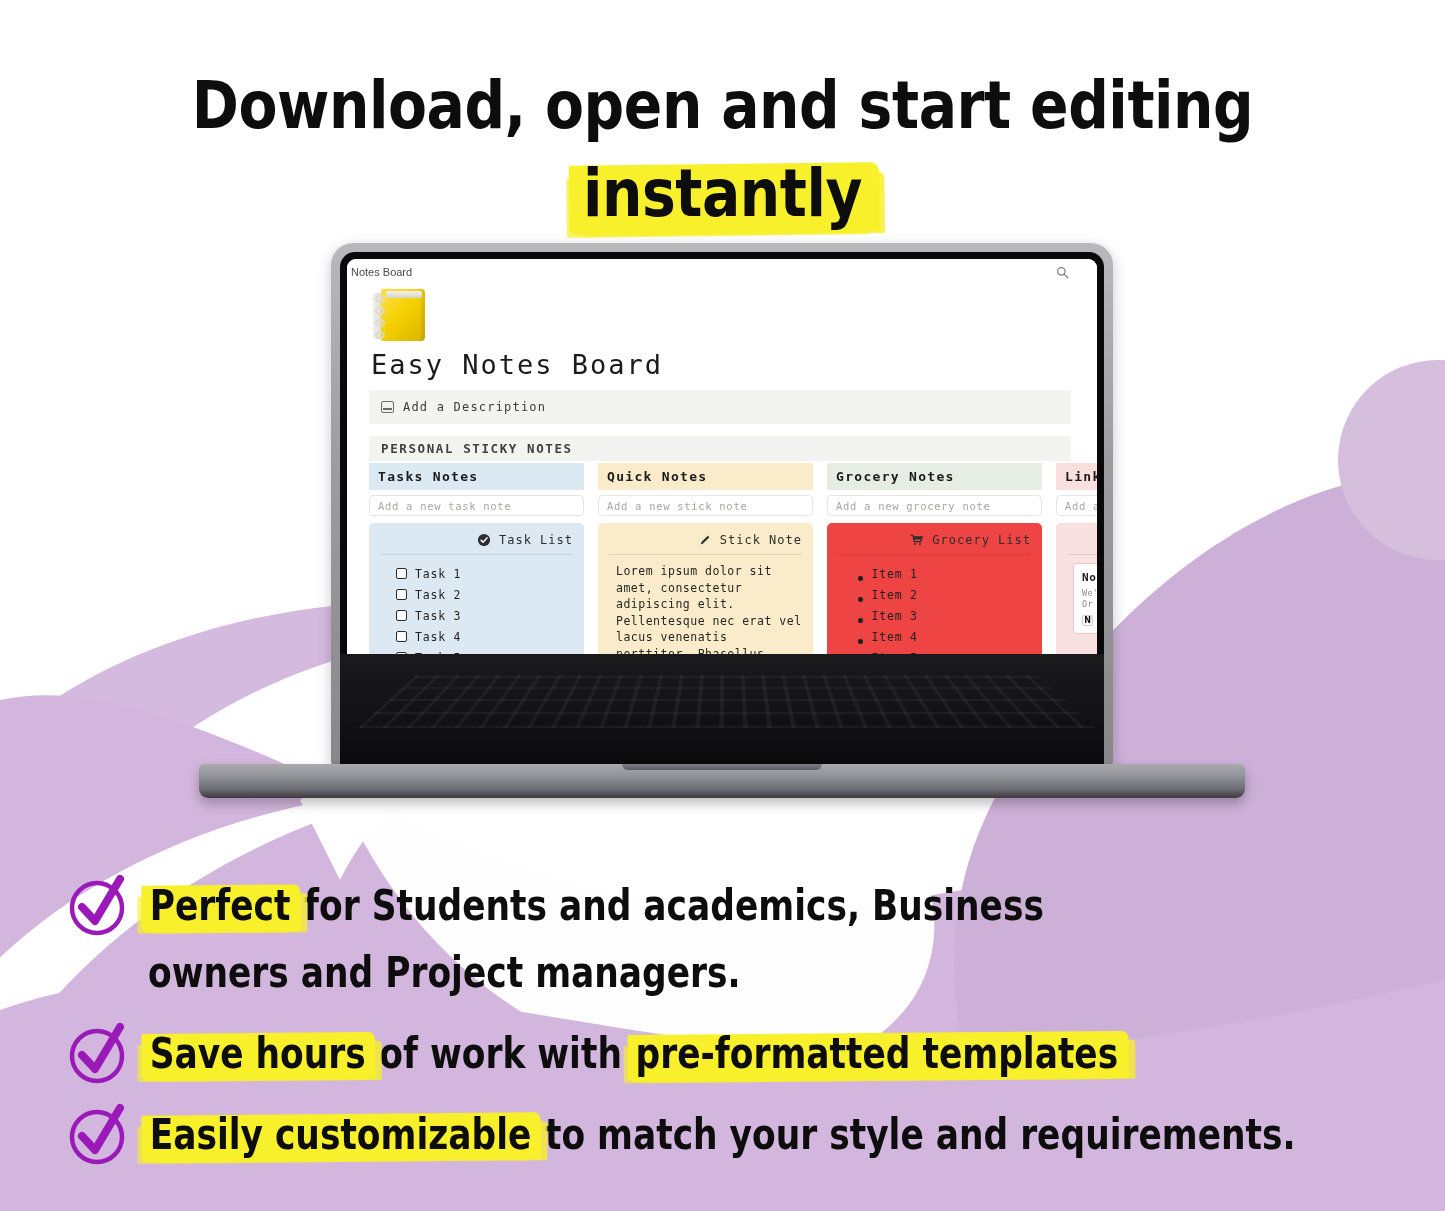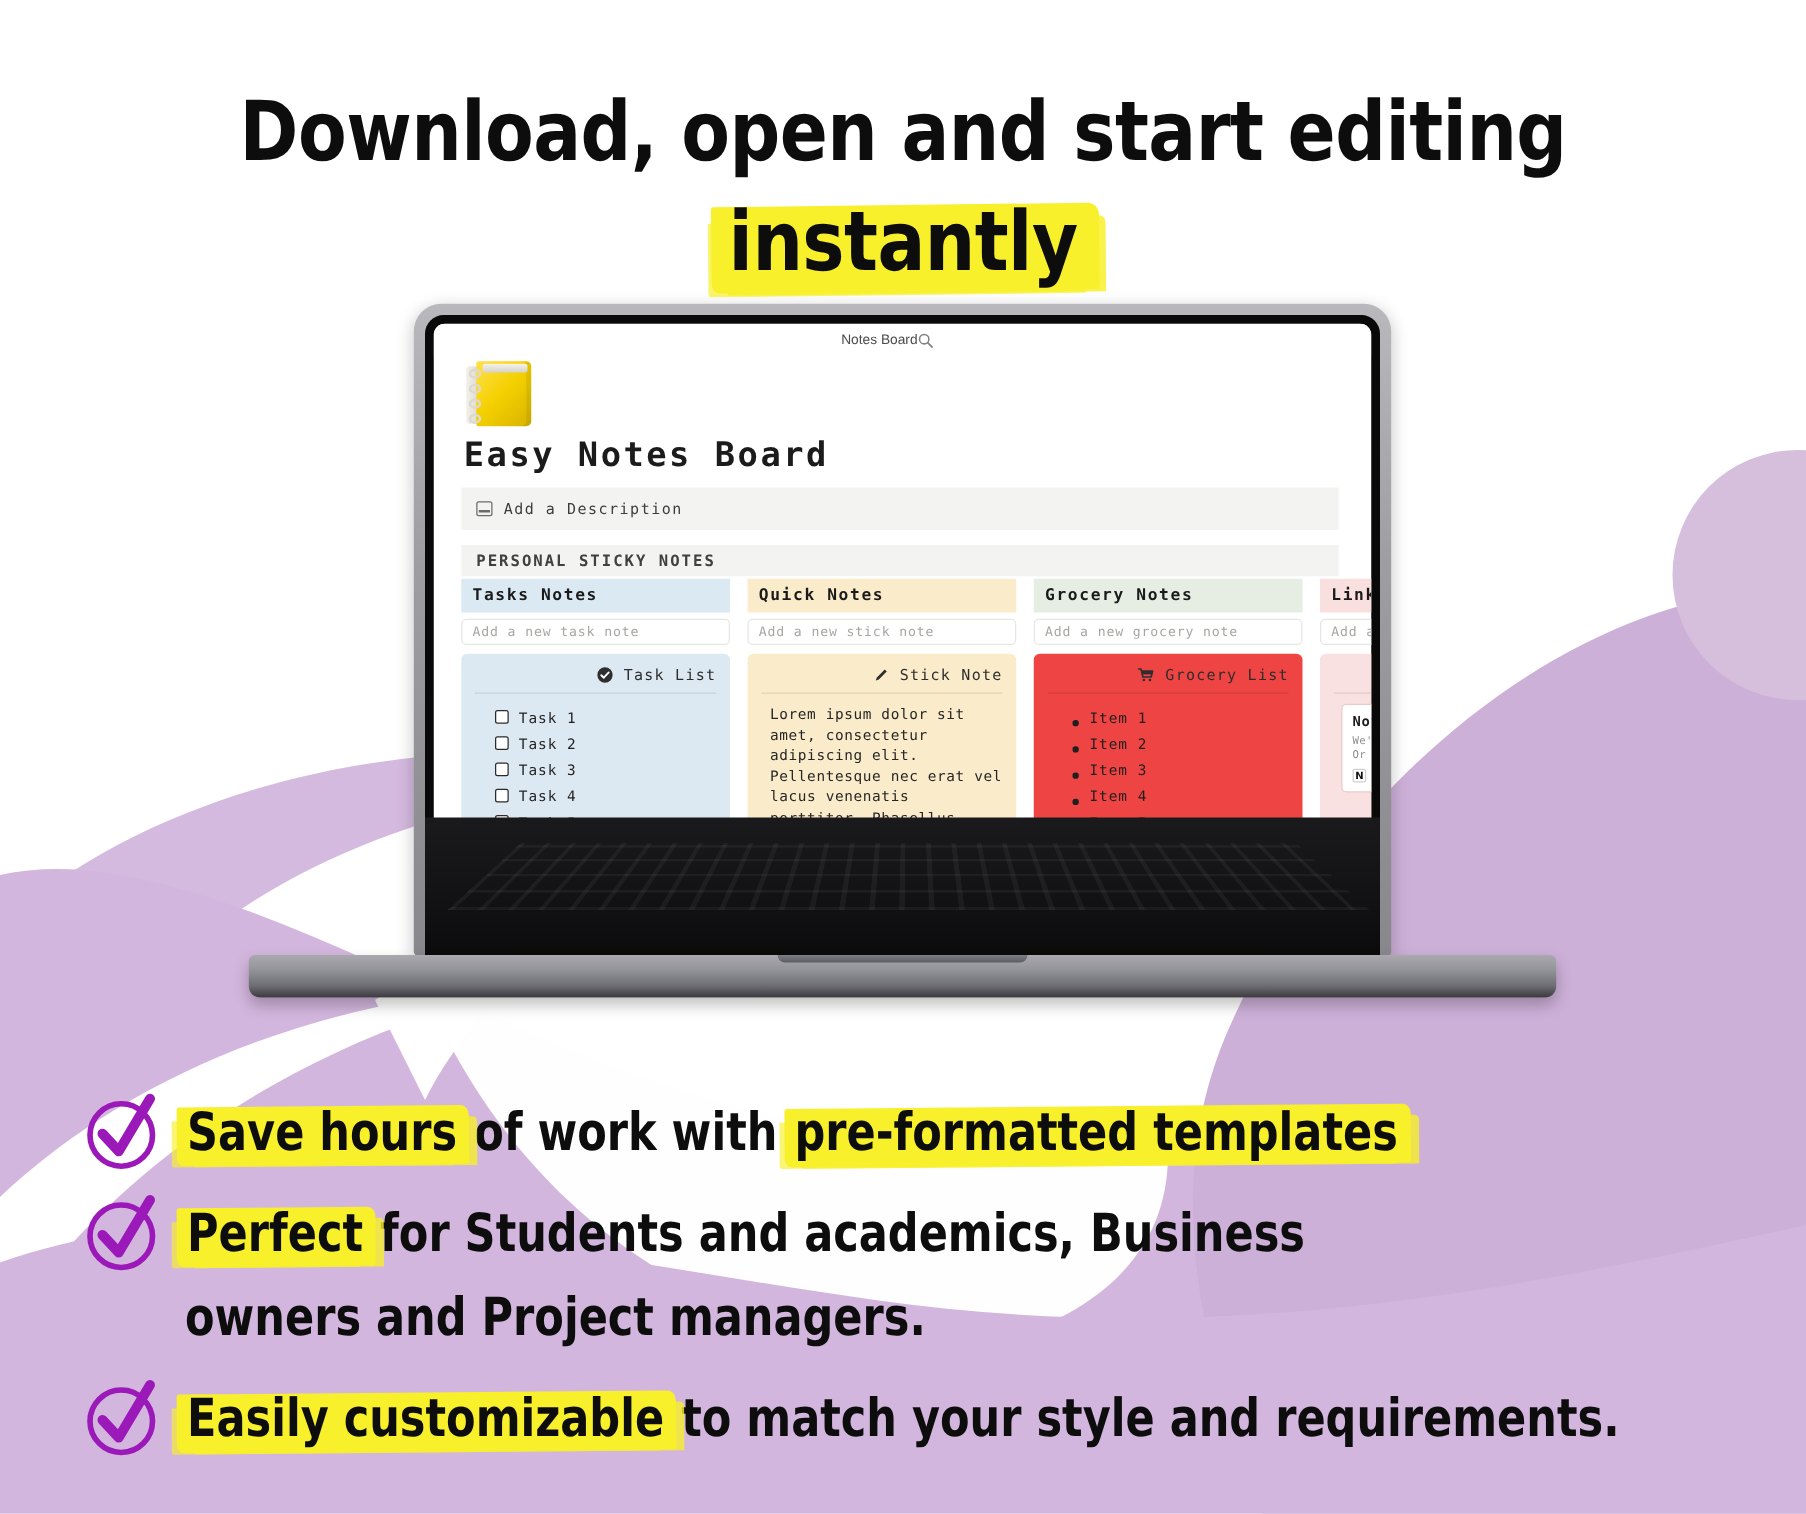--- a/index.html
+++ b/index.html
@@ -114,21 +114,21 @@
     background:
       repeating-linear-gradient(90deg, rgba(255,255,255,.05) 0 4px, transparent 4px 22px),
       repeating-linear-gradient(0deg, rgba(255,255,255,.05) 0 3px, transparent 3px 18px);
     transform: perspective(330px) rotateX(47deg);
     opacity: .85;
   }
 
   
   .nb-topbar {
     height: 26px; width: 100%;
-    display: flex; align-items: center; justify-content: center;
+    display: flex; align-items: center; justify-content: space-between;
     padding: 0 28px 0 4px;
     background: #ffffff;
   }
   .nb-crumb { font-size: 11px; color: #4b4b4b; font-family: "Liberation Sans", sans-serif; }
   .nb-search { width: 13px; height: 13px; opacity: .75; }
 
   .nb-body { padding: 0 26px 0 22px; }
 
   .nb-emoji {
     width: 56px; height: 54px;
@@ -157,21 +157,21 @@
   .bk-ring {
     position: absolute; left: 2px;
     width: 10px; height: 8px;
     border: 2px solid #ddd9cd;
     border-radius: 50%;
     background: transparent;
   }
 
   .nb-title {
     font-family: "DejaVu Sans Mono", monospace;
-    font-weight: 700;
+    font-weight: 400;
     font-size: 27px;
     letter-spacing: 2px;
     color: #1b1b1b;
     margin: 2px 0 10px 2px;
   }
 
   .nb-desc {
     display: flex; align-items: center; gap: 9px;
     background: #f3f3f1;
     height: 34px;
@@ -549,32 +549,32 @@
     <div class="base"></div>
   </div>
 
   <div class="bullets">
 
     <div class="bullet">
       <svg class="check-ico" viewBox="0 0 66 64">
         <circle cx="31" cy="34" r="25" fill="none" stroke="#9b19b8" stroke-width="4.5"></circle>
         <path d="M16 33 L29 47 L54 5" fill="none" stroke="#9b19b8" stroke-width="8" stroke-linecap="round" stroke-linejoin="round"></path>
       </svg>
-      <div class="btext">
-        <span class="mark">Save hours</span><span> of work with </span><span class="mark">pre-formatted templates</span>
+      <div class="btext wrap">
+        <span class="mark">Perfect</span><span> for Students and academics, Business owners and Project managers.</span>
       </div>
     </div>
 
     <div class="bullet">
       <svg class="check-ico" viewBox="0 0 66 64">
         <circle cx="31" cy="34" r="25" fill="none" stroke="#9b19b8" stroke-width="4.5"></circle>
         <path d="M16 33 L29 47 L54 5" fill="none" stroke="#9b19b8" stroke-width="8" stroke-linecap="round" stroke-linejoin="round"></path>
       </svg>
-      <div class="btext wrap">
-        <span class="mark">Perfect</span><span> for Students and academics, Business owners and Project managers.</span>
+      <div class="btext">
+        <span class="mark">Save hours</span><span> of work with </span><span class="mark">pre-formatted templates</span>
       </div>
     </div>
 
     <div class="bullet">
       <svg class="check-ico" viewBox="0 0 66 64">
         <circle cx="31" cy="34" r="25" fill="none" stroke="#9b19b8" stroke-width="4.5"></circle>
         <path d="M16 33 L29 47 L54 5" fill="none" stroke="#9b19b8" stroke-width="8" stroke-linecap="round" stroke-linejoin="round"></path>
       </svg>
       <div class="btext">
         <span class="mark">Easily customizable</span><span> to match your style and requirements.</span>

